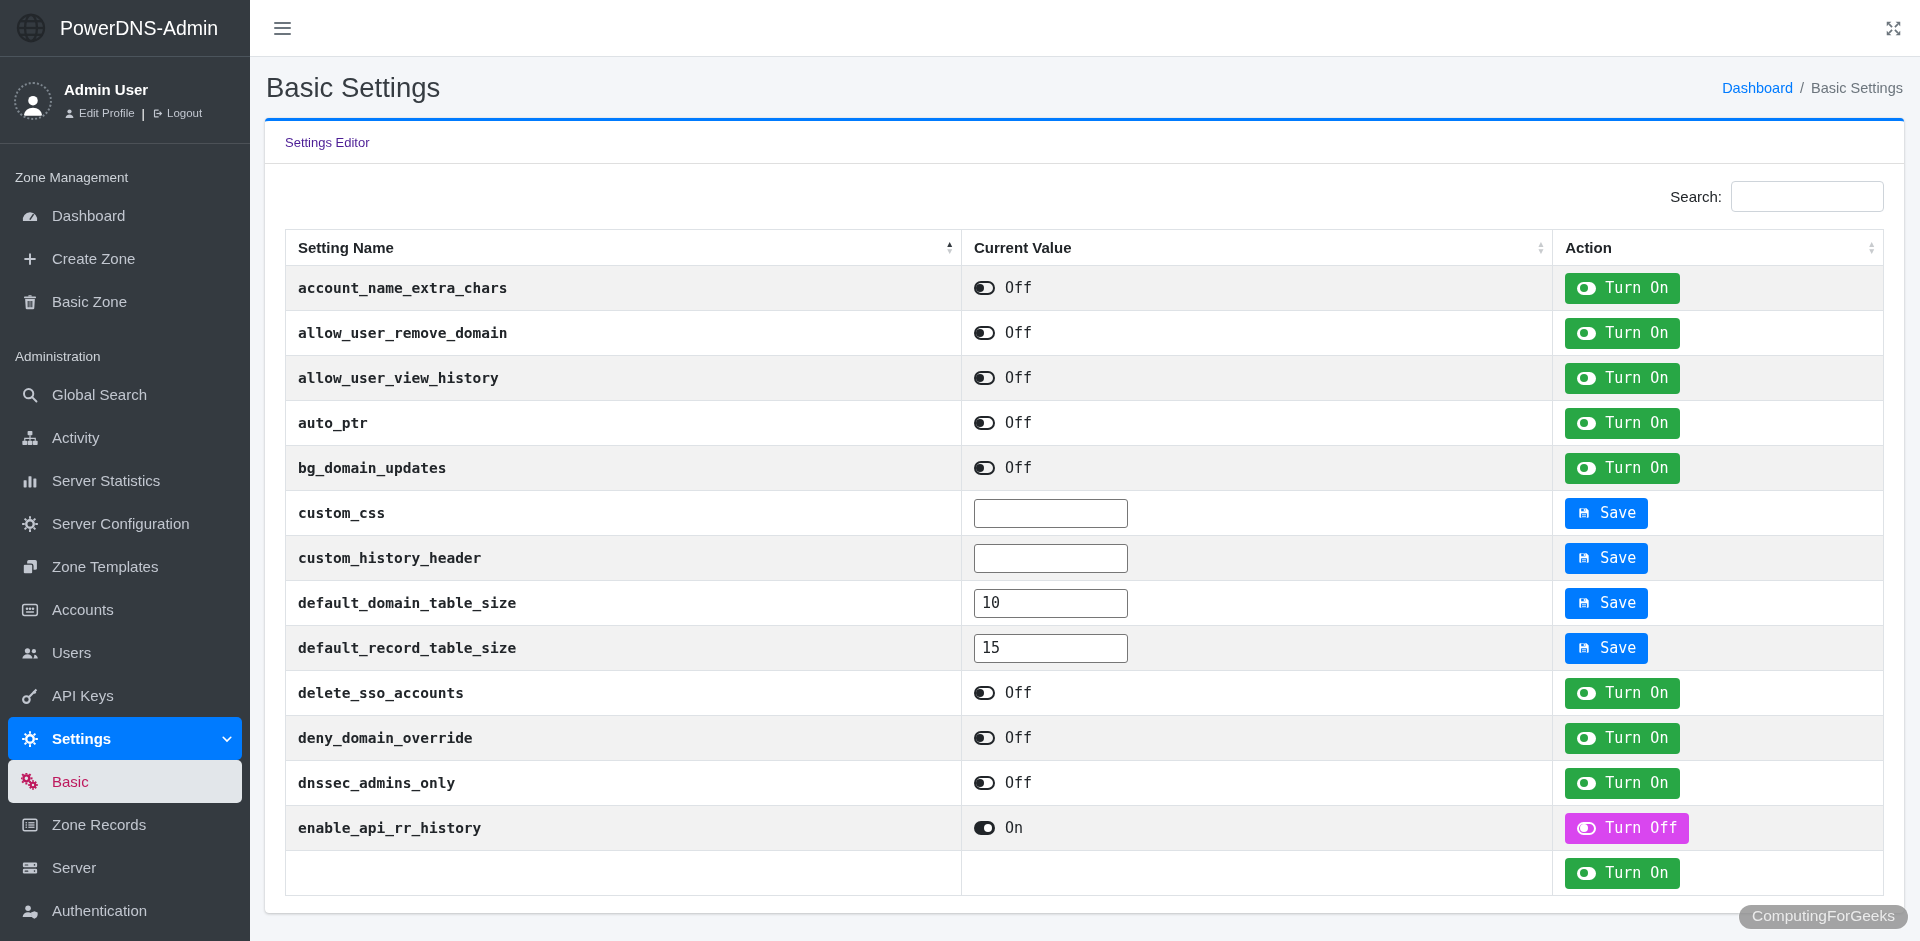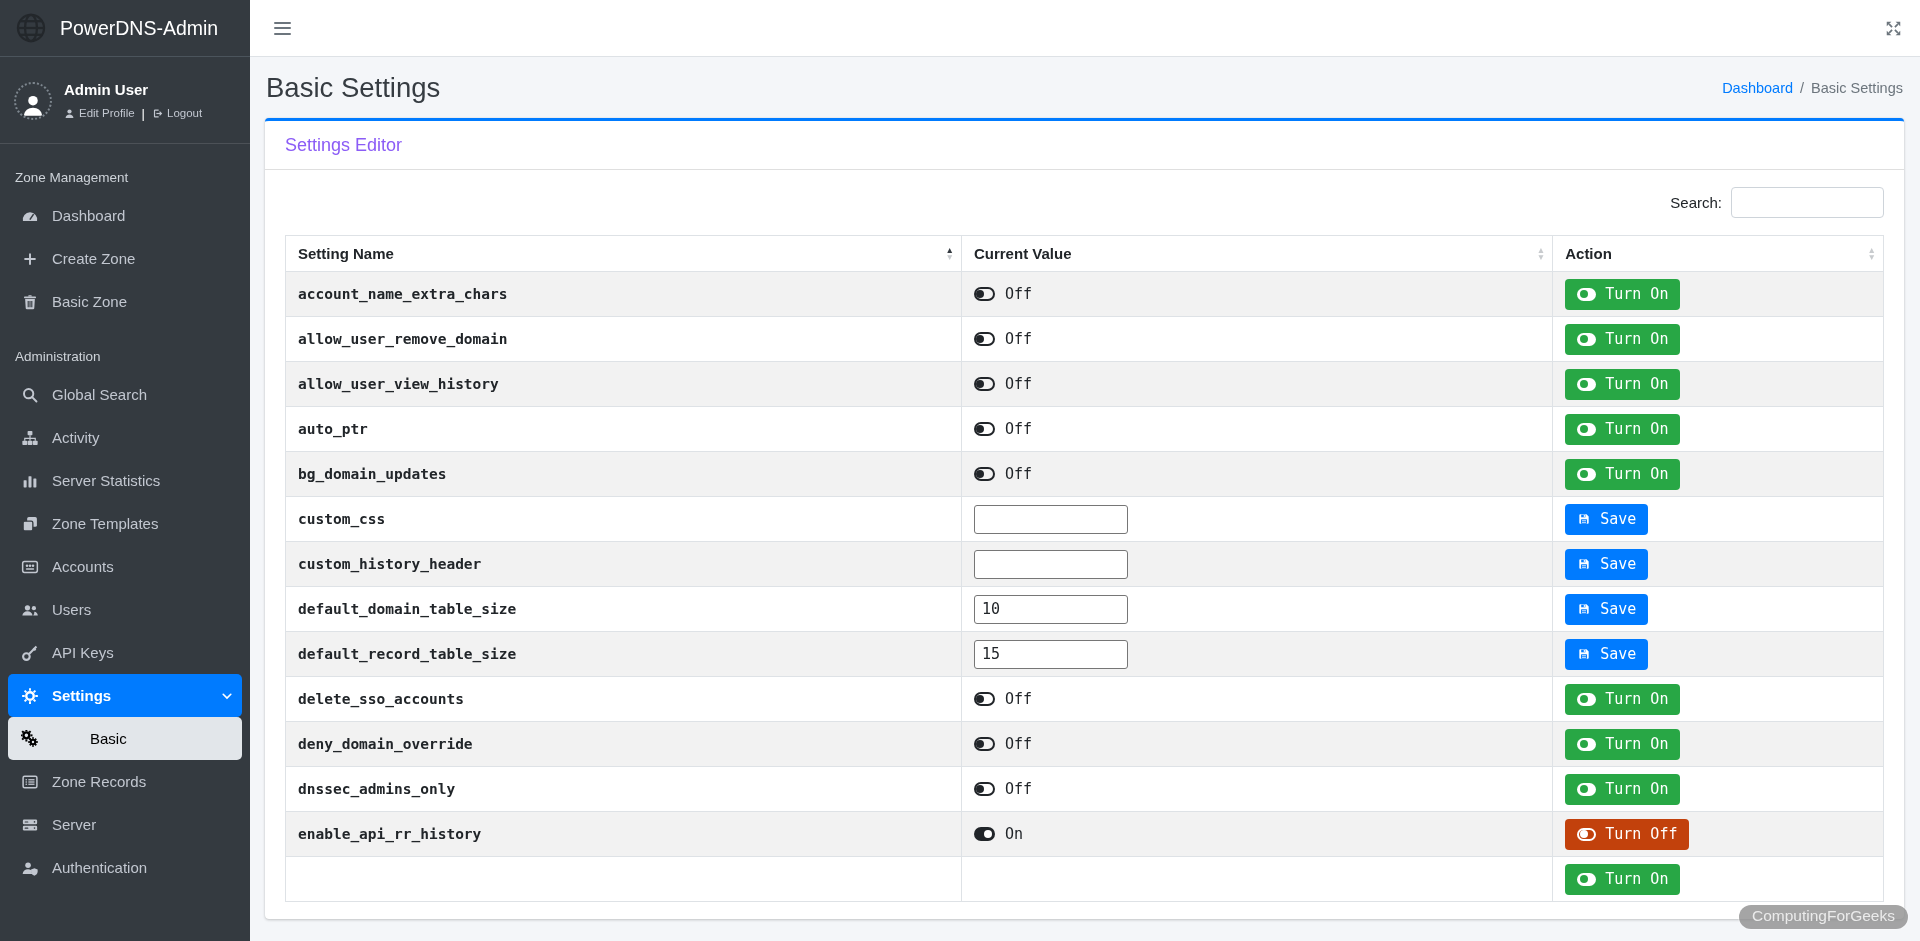--- a/index.html
+++ b/index.html
@@ -21,42 +21,42 @@
   .user-links { font-size:11.5px; display:flex; align-items:center; gap:7px; color:#c2c7d0; }
   .user-link { display:flex; align-items:center; gap:4px; color:#c2c7d0; text-decoration:none; cursor:pointer; }
   .user-link .ic { width:11px; height:11px; }
   .ulsep { color:#fff; font-size:13px; }
   nav { padding:0 8px; }
   .nav-header { height:50px; display:flex; align-items:flex-end; padding:0 7px 9px; font-size:13.5px; color:#ced3d9; }
   .nav-item { display:flex; align-items:center; height:43px; padding:0 8px; border-radius:5px; color:#c2c7d0; font-size:15px; cursor:pointer; text-decoration:none; }
   .nav-icon { width:27px; margin-right:9px; display:flex; justify-content:center; }
   .nav-label { white-space:nowrap; }
   .nav-item.active { background:#007bff; color:#fff; font-weight:700; }
-  .nav-item.active-sub { background:#e2e6ea; color:#000000;gap:38px; }
+  .nav-item.active-sub { background:#e2e6ea; color:#be185d; }
   .chev { margin-left:auto; }
   .chev .ic { width:14px; height:14px; }
 
   
   .main { flex:1; display:flex; flex-direction:column; height:941px; overflow:hidden; }
   .navbar { height:57px; background:#fff; border-bottom:1px solid #dee2e6; display:flex; align-items:center; padding:0 17px 0 24px; }
   .hamburger { display:inline-block; cursor:pointer; }
   .hamburger i { display:block; width:17px; height:2px; background:#6c757d; margin:3.5px 0; border-radius:1px; }
   .spacer { flex:1; }
   .expand-btn { color:#6c757d; cursor:pointer; }
   .expand-btn .ic { width:19px; height:19px; }
   .content { flex:1; background:#f4f6f9; overflow:hidden; }
   .page-head { display:flex; justify-content:space-between; align-items:center; padding:15px 17px 14px 16px; }
   .page-title { font-size:27.5px; font-weight:400; color:#363c42; }
   .breadcrumb { font-size:14.5px; display:flex; gap:7px; align-items:center; }
   .bc-link { color:#007bff; text-decoration:none; cursor:pointer; }
   .bc-sep { color:#6c757d; }
   .bc-cur { color:#6c757d; }
 
   .card { background:#fff; margin:0 16px 0 15px; border-radius:4px; border-top:3px solid #007bff; box-shadow:0 0 1px rgba(0,0,0,.125), 0 1px 3px rgba(0,0,0,.2); }
-  .card-header { padding:14px 20px 13px; border-bottom:1px solid rgba(0,0,0,.125); font-size:18px; color:#8b5cf6; }
+  .card-header { padding:14px 20px 13px; border-bottom:1px solid rgba(0,0,0,.125); font-size:13px; color:#4c1d95; }
   .card-body { padding:17px 20px; }
   .search-row { display:flex; justify-content:flex-end; align-items:center; gap:9px; margin-bottom:17px; }
   .search-row label { font-size:15px; color:#212529; }
   .search-input { width:153px; height:31px; border:1px solid #ced4da; border-radius:4px; padding:4px 8px; font-size:14px; }
 
   table.settings { width:100%; border-collapse:collapse; background:#fff; }
   table.settings th, table.settings td { border:1px solid #dee2e6; }
   table.settings th { height:36px; padding:0 26px 0 12px; text-align:left; font-size:15px; font-weight:700; color:#212529; position:relative; cursor:pointer; }
   .col-name { width:42.3%; }
   .col-value { width:37%; }
@@ -73,21 +73,21 @@
   
   .tgl { display:inline-block; position:relative; width:21px; height:14px; border-radius:8px; vertical-align:middle; }
   .tgl-off { border:2.5px solid #212529; }
   .tgl-off::before { content:""; position:absolute; left:.5px; top:.5px; width:8px; height:8px; border-radius:50%; background:#212529; }
   .tgl-on { background:#212529; }
   .tgl-on::before { content:""; position:absolute; right:2.5px; top:3px; width:8px; height:8px; border-radius:50%; background:#fff; }
 
   
   .btn { display:inline-flex; align-items:center; gap:9px; height:31px; padding:0 12px; border:none; border-radius:4px; color:#fff; font-family:"DejaVu Sans Mono", monospace; font-size:15px; cursor:pointer; }
   .btn-success { background:#28a745; }
-  .btn-danger { background:#c2410c; }
+  .btn-danger { background:#d946ef; }
   .btn-primary { background:#007bff; }
   .btgl { display:inline-block; position:relative; width:19px; height:13px; border-radius:7px; }
   .btgl-on { background:#fff; }
   .btgl-on::before { content:""; position:absolute; left:2.5px; top:2.5px; width:8px; height:8px; border-radius:50%; background:#28a745; }
   .btgl-off { border:2px solid #fff; }
   .btgl-off::before { content:""; position:absolute; left:1px; top:.5px; width:8px; height:8px; border-radius:50%; background:#fff; }
   .bic .ic { width:14px; height:14px; }
 
   .watermark { position:absolute; right:12px; bottom:12px; background:rgba(140,140,140,.78); color:#ebebeb; font-size:15.5px; padding:2px 13px 4px; border-radius:12px; box-shadow:0 0 0 1px rgba(255,255,255,.35); }
 </style>
@@ -213,20 +213,38 @@
         <span class="nav-icon">
           <svg class="ic" viewBox="0 0 24 24">
             <g fill="currentColor">
               <rect x="3.5" y="11" width="4" height="9.5" rx=".8"></rect>
               <rect x="10" y="5.5" width="4" height="15" rx=".8"></rect>
               <rect x="16.5" y="8.5" width="4" height="12" rx=".8"></rect>
             </g>
           </svg>
         </span>
         <span class="nav-label">Server Statistics</span>
+      </a>
+      <a class="nav-item">
+        <span class="nav-icon">
+          <svg class="ic" viewBox="0 0 24 24">
+            <circle cx="12" cy="12" r="5" fill="none" stroke="currentColor" stroke-width="3.2"></circle>
+            <g stroke="currentColor" stroke-width="2.6">
+              <line x1="12" y1="1.5" x2="12" y2="5"></line>
+              <line x1="12" y1="19" x2="12" y2="22.5"></line>
+              <line x1="1.5" y1="12" x2="5" y2="12"></line>
+              <line x1="19" y1="12" x2="22.5" y2="12"></line>
+              <line x1="4.8" y1="4.8" x2="7.2" y2="7.2"></line>
+              <line x1="16.8" y1="16.8" x2="19.2" y2="19.2"></line>
+              <line x1="19.2" y1="4.8" x2="16.8" y2="7.2"></line>
+              <line x1="4.8" y1="19.2" x2="7.2" y2="16.8"></line>
+            </g>
+          </svg>
+        </span>
+        <span class="nav-label">Server Configuration</span>
       </a>
       <a class="nav-item">
         <span class="nav-icon">
           <svg class="ic" viewBox="0 0 24 24">
             <rect x="8.2" y="2.8" width="13" height="13" rx="2.2" fill="currentColor"></rect>
             <rect x="2.8" y="8.2" width="13" height="13" rx="2.2" fill="currentColor" stroke="#343a40" stroke-width="1.8"></rect>
           </svg>
         </span>
         <span class="nav-label">Zone Templates</span>
       </a>

